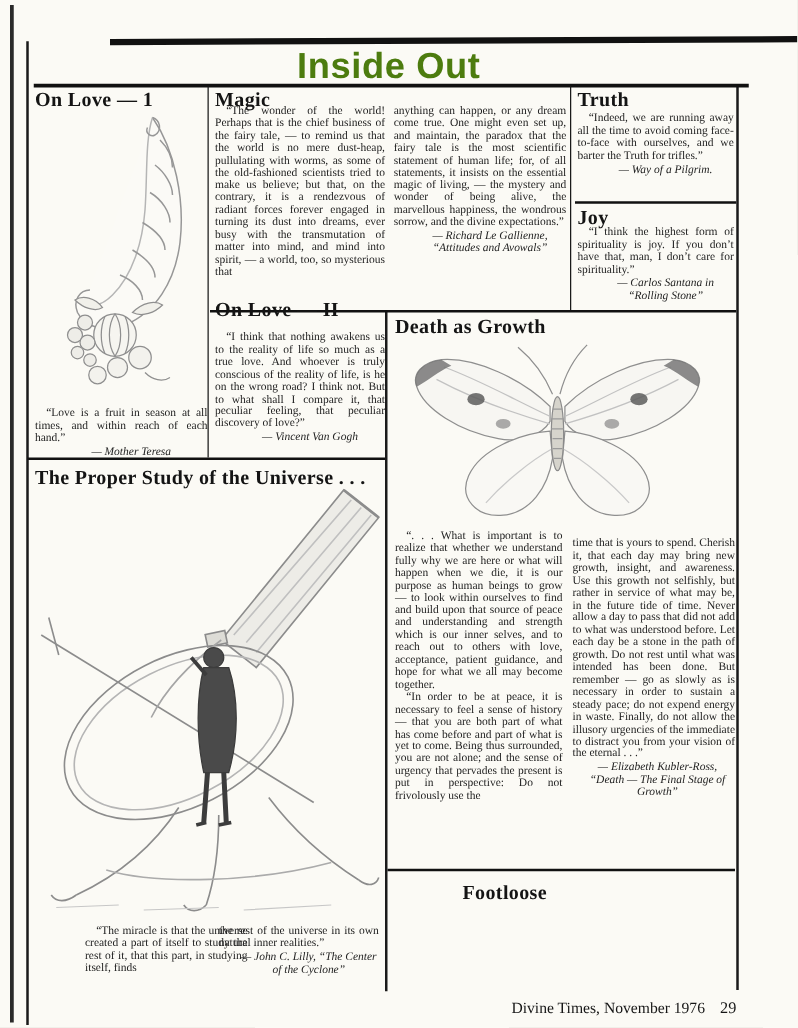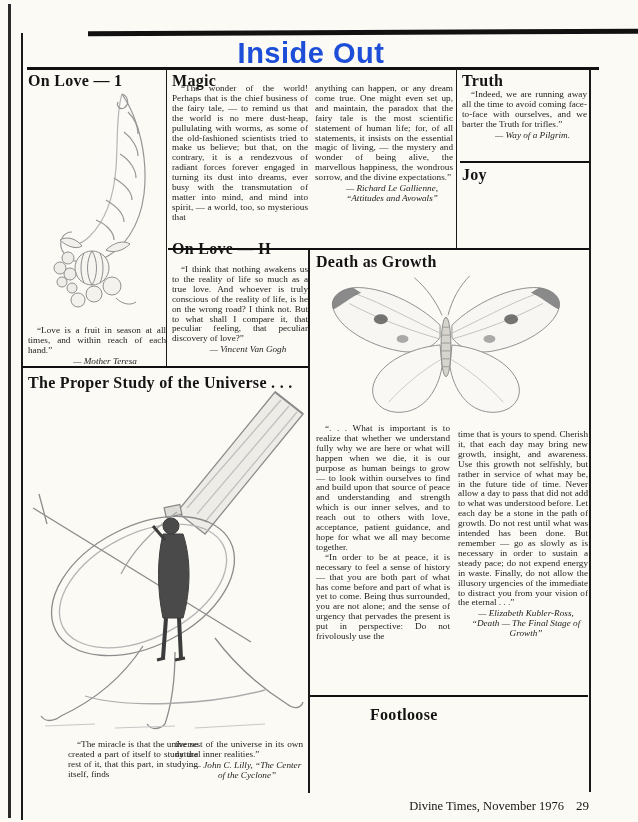--- a/index.html
+++ b/index.html
@@ -6,21 +6,21 @@
   .page{
     position:relative;width:638px;height:822px;margin:0 auto;
     background:#fbfaf5;overflow:hidden;
     font-family:"Liberation Serif",serif;color:#1c1c1c;
   }
   .abs{position:absolute;}
   .vrule{position:absolute;background:#1a1a1a;}
   .hrule{position:absolute;background:#111;}
   .title{
     position:absolute;font-family:"Liberation Sans",sans-serif;font-weight:bold;
-    font-size:29px;text-align:center;letter-spacing:.5px;color:#1d4ed8;
+    font-size:29px;text-align:center;letter-spacing:.5px;color:#4d7c0f;
   }
   .hdr{
     position:absolute;font-family:"Liberation Serif",serif;font-weight:bold;
     font-size:16px;letter-spacing:.3px;color:#141414;white-space:nowrap;
   }
   .body{
     position:absolute;font-size:9.2px;line-height:9.9px;text-align:justify;color:#232323;
   }
   .body p{margin:0;text-indent:9px;}
   .ind{text-indent:9px;}
@@ -99,20 +99,24 @@
     <div class="attr">— Richard Le Gallienne, “Attitudes and Avowals”</div>
   </div>
 
   <div class="hdr" style="left:462px;top:72px;">Truth</div>
   <div class="body" style="left:462px;top:90px;width:125px;">
     <div class="ind">“Indeed, we are running away all the time to avoid coming face-to-face with ourselves, and we barter the Truth for trifles.”</div>
     <div class="attr">— Way of a Pilgrim.</div>
   </div>
 
   <div class="hdr" style="left:462px;top:166px;">Joy</div>
+  <div class="body" style="left:462px;top:181px;width:125px;">
+    <div class="ind">“I think the highest form of spirituality is joy. If you don’t have that, man, I don’t care for spirituality.”</div>
+    <div class="attr">— Carlos Santana in “Rolling Stone”</div>
+  </div>
 
   <div class="hdr" style="left:172px;top:240px;">On Love — II</div>
   <div class="body" style="left:172px;top:265px;width:136px;">
     <div class="ind">“I think that nothing awakens us to the reality of life so much as a true love. And whoever is truly conscious of the reality of life, is he on the wrong road? I think not. But to what shall I compare it, that peculiar feeling, that peculiar discovery of love?”</div>
     <div class="attr">— Vincent Van Gogh</div>
   </div>
 
   <div class="hdr" style="left:316px;top:253px;">Death as Growth</div>
   <div class="abs" style="left:318px;top:264px;width:256px;height:160px;">
     <svg viewBox="0 0 256 162" width="256" height="160">

